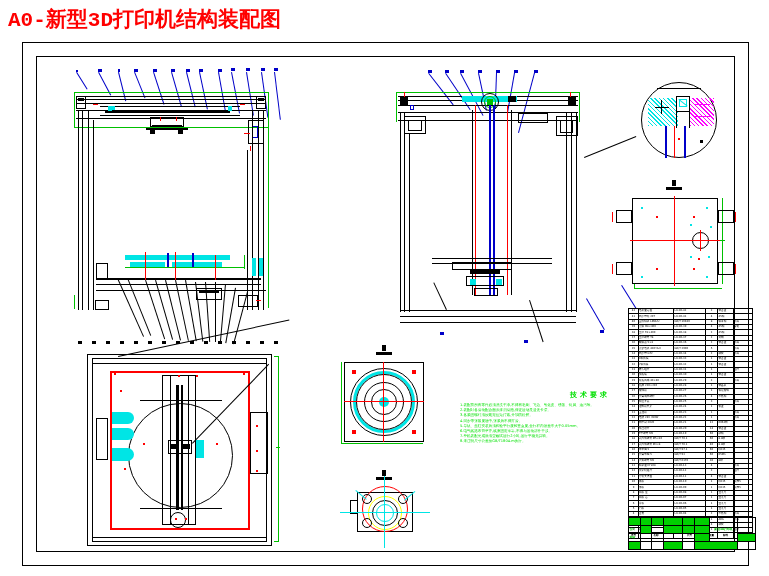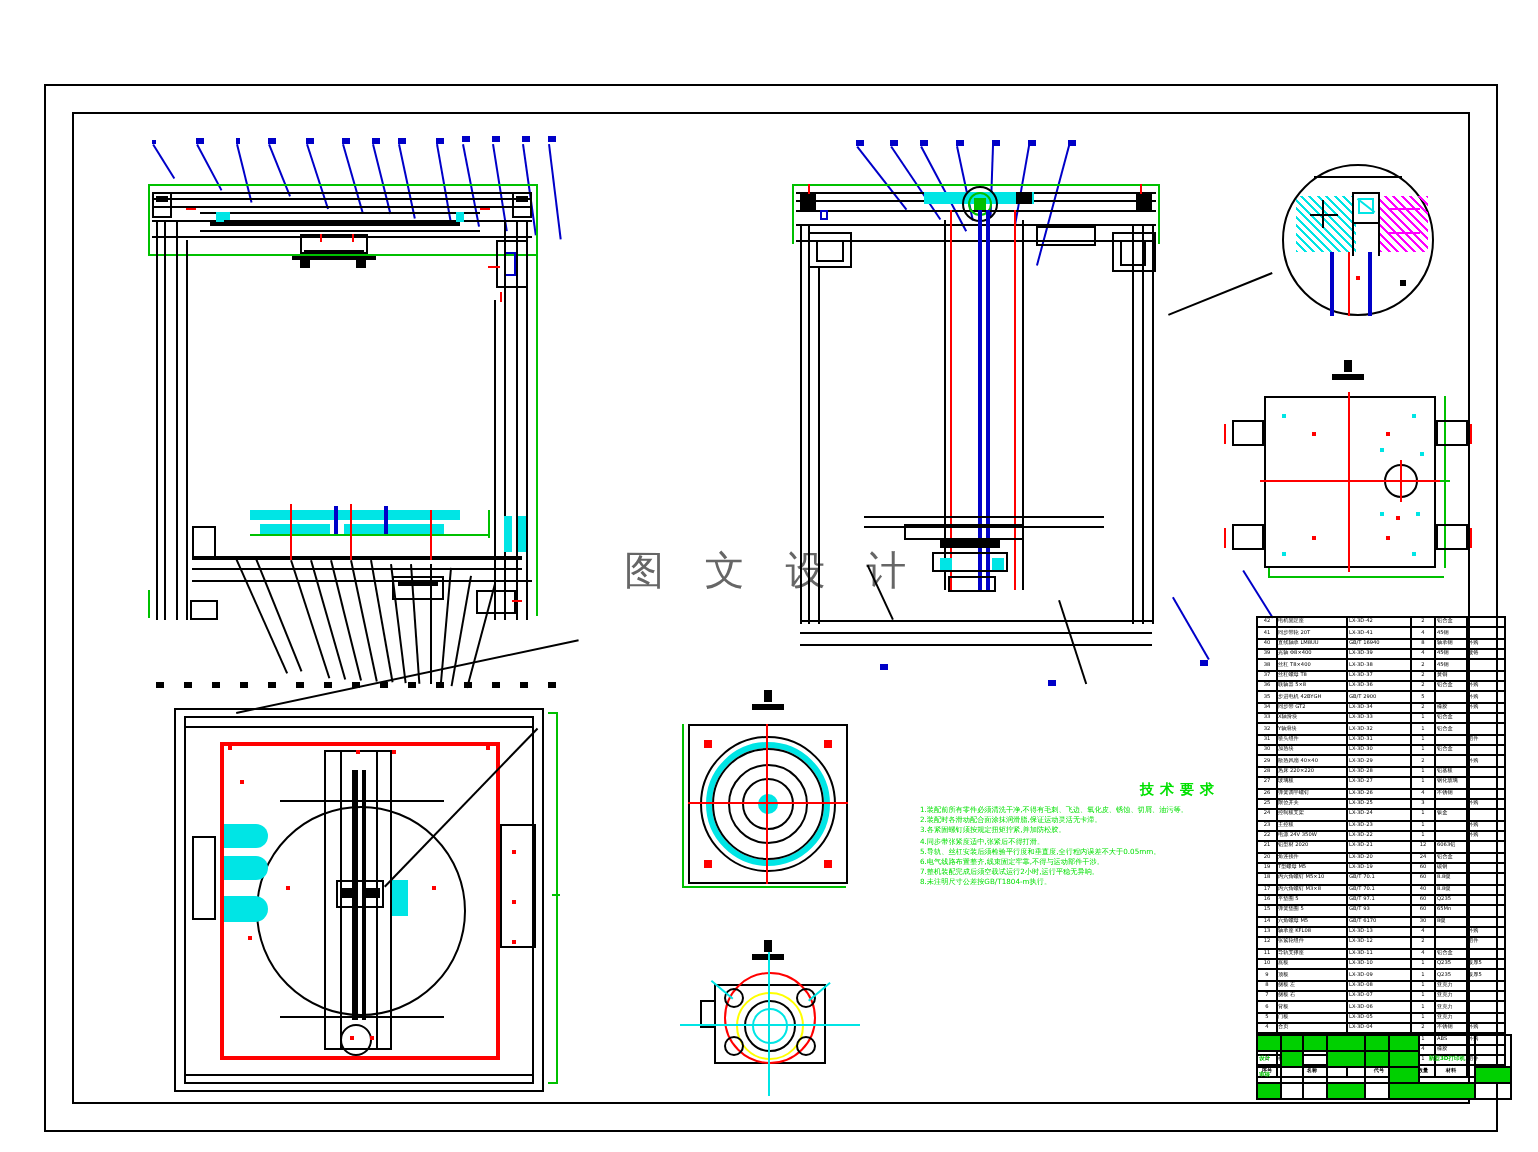--- a/index.html
+++ b/index.html
@@ -83,25 +83,25 @@
   .hatch-c{position:absolute;background:
      repeating-linear-gradient(45deg,#00e5e5 0 1px,transparent 1px 3px);}
   .hatch-m{position:absolute;background:
      repeating-linear-gradient(45deg,#ff00ff 0 1px,transparent 1px 3px);}
 </style>
 </head>
 <body>
 
 <div id="root">
 
+  <div id="doc-title">A0-新型3D打印机结构装配图</div>
 
   <div class="frame-outer"></div>
   <div class="frame-inner"></div>
 
-  <div id="watermark">图 文 设 计</div>
 
   <div>
 
     <div class="bmark" style="left:76px;top:70px;width:2px;height:2px"></div>
     <div class="leader" style="left:77px;top:72px;width:20px;transform:rotate(58deg)"></div>
     <div class="bmark" style="left:98px;top:69px"></div>
     <div class="leader" style="left:99px;top:72px;width:26px;transform:rotate(62deg)"></div>
     <div class="bmark" style="left:118px;top:69px;width:2px"></div>
     <div class="leader" style="left:119px;top:72px;width:30px;transform:rigth;transform:rotate(76deg)"></div>
     <div class="bmark" style="left:134px;top:69px"></div>

